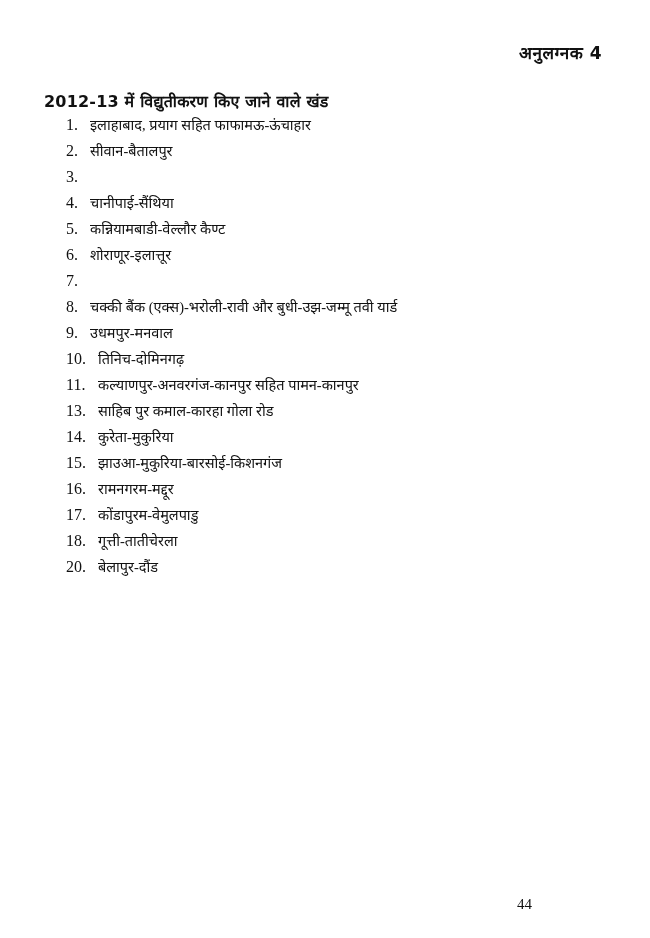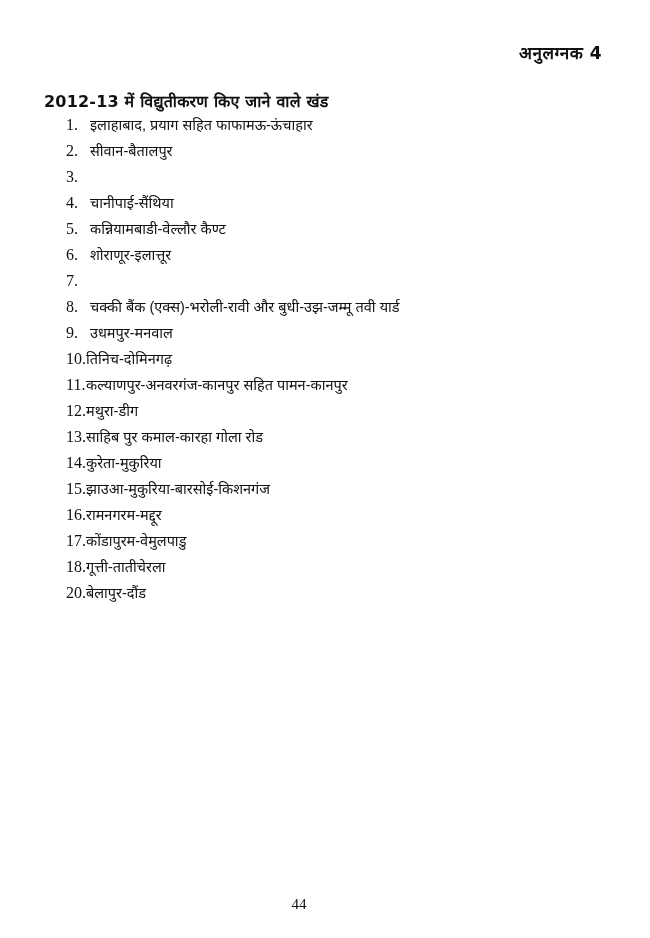--- a/index.html
+++ b/index.html
@@ -47,34 +47,33 @@
       display: flex;
       align-items: center;
       white-space: nowrap;
     }
     .num {
       font-family: "Liberation Serif", serif;
       font-size: 16px;
       display: inline-block;
     }
     .num.short { width: 24px; }
-    .num.long { width: 20px; margin-right: 0; }
+    .num.long { width: 20px; margin-right: 12px; }
     .label {
-      font-family: Liberation Sans, sans-serif;
+      font-family: Liberation Serif, serif;
       font-size: 14.5px;
     }
     .page-number {
       position: absolute;
       top: 896px;
       left: 0;
       width: 532px;
-      text-align: center;
+      text-align: right;
       font-family: "Liberation Serif", serif;
       font-size: 15px;
-      padding-left: 33px;
     }
   </style>
 </head>
 <body>
 
 <div class="annex">अनुलग्नक 4</div>
 
 <div class="title">2012-13 में विद्युतीकरण किए जाने वाले खंड</div>
 
 <ol class="list">
@@ -114,24 +113,20 @@
     </li>
   <li>
       <span class="num long">10.</span>
       <span class="label">तिनिच-दोमिनगढ़</span>
     </li>
   <li>
       <span class="num long">11.</span>
       <span class="label">कल्याणपुर-अनवरगंज-कानपुर सहित पामन-कानपुर</span>
     </li>
   <li>
-      <span class="num long">12.</span>
-      <span class="label">मथुरा-डीग</span>
-    </li>
-  <li>
       <span class="num long">13.</span>
       <span class="label">साहिब पुर कमाल-कारहा गोला रोड</span>
     </li>
   <li>
       <span class="num long">14.</span>
       <span class="label">कुरेता-मुकुरिया</span>
     </li>
   <li>
       <span class="num long">15.</span>
       <span class="label">झाउआ-मुकुरिया-बारसोई-किशनगंज</span>

